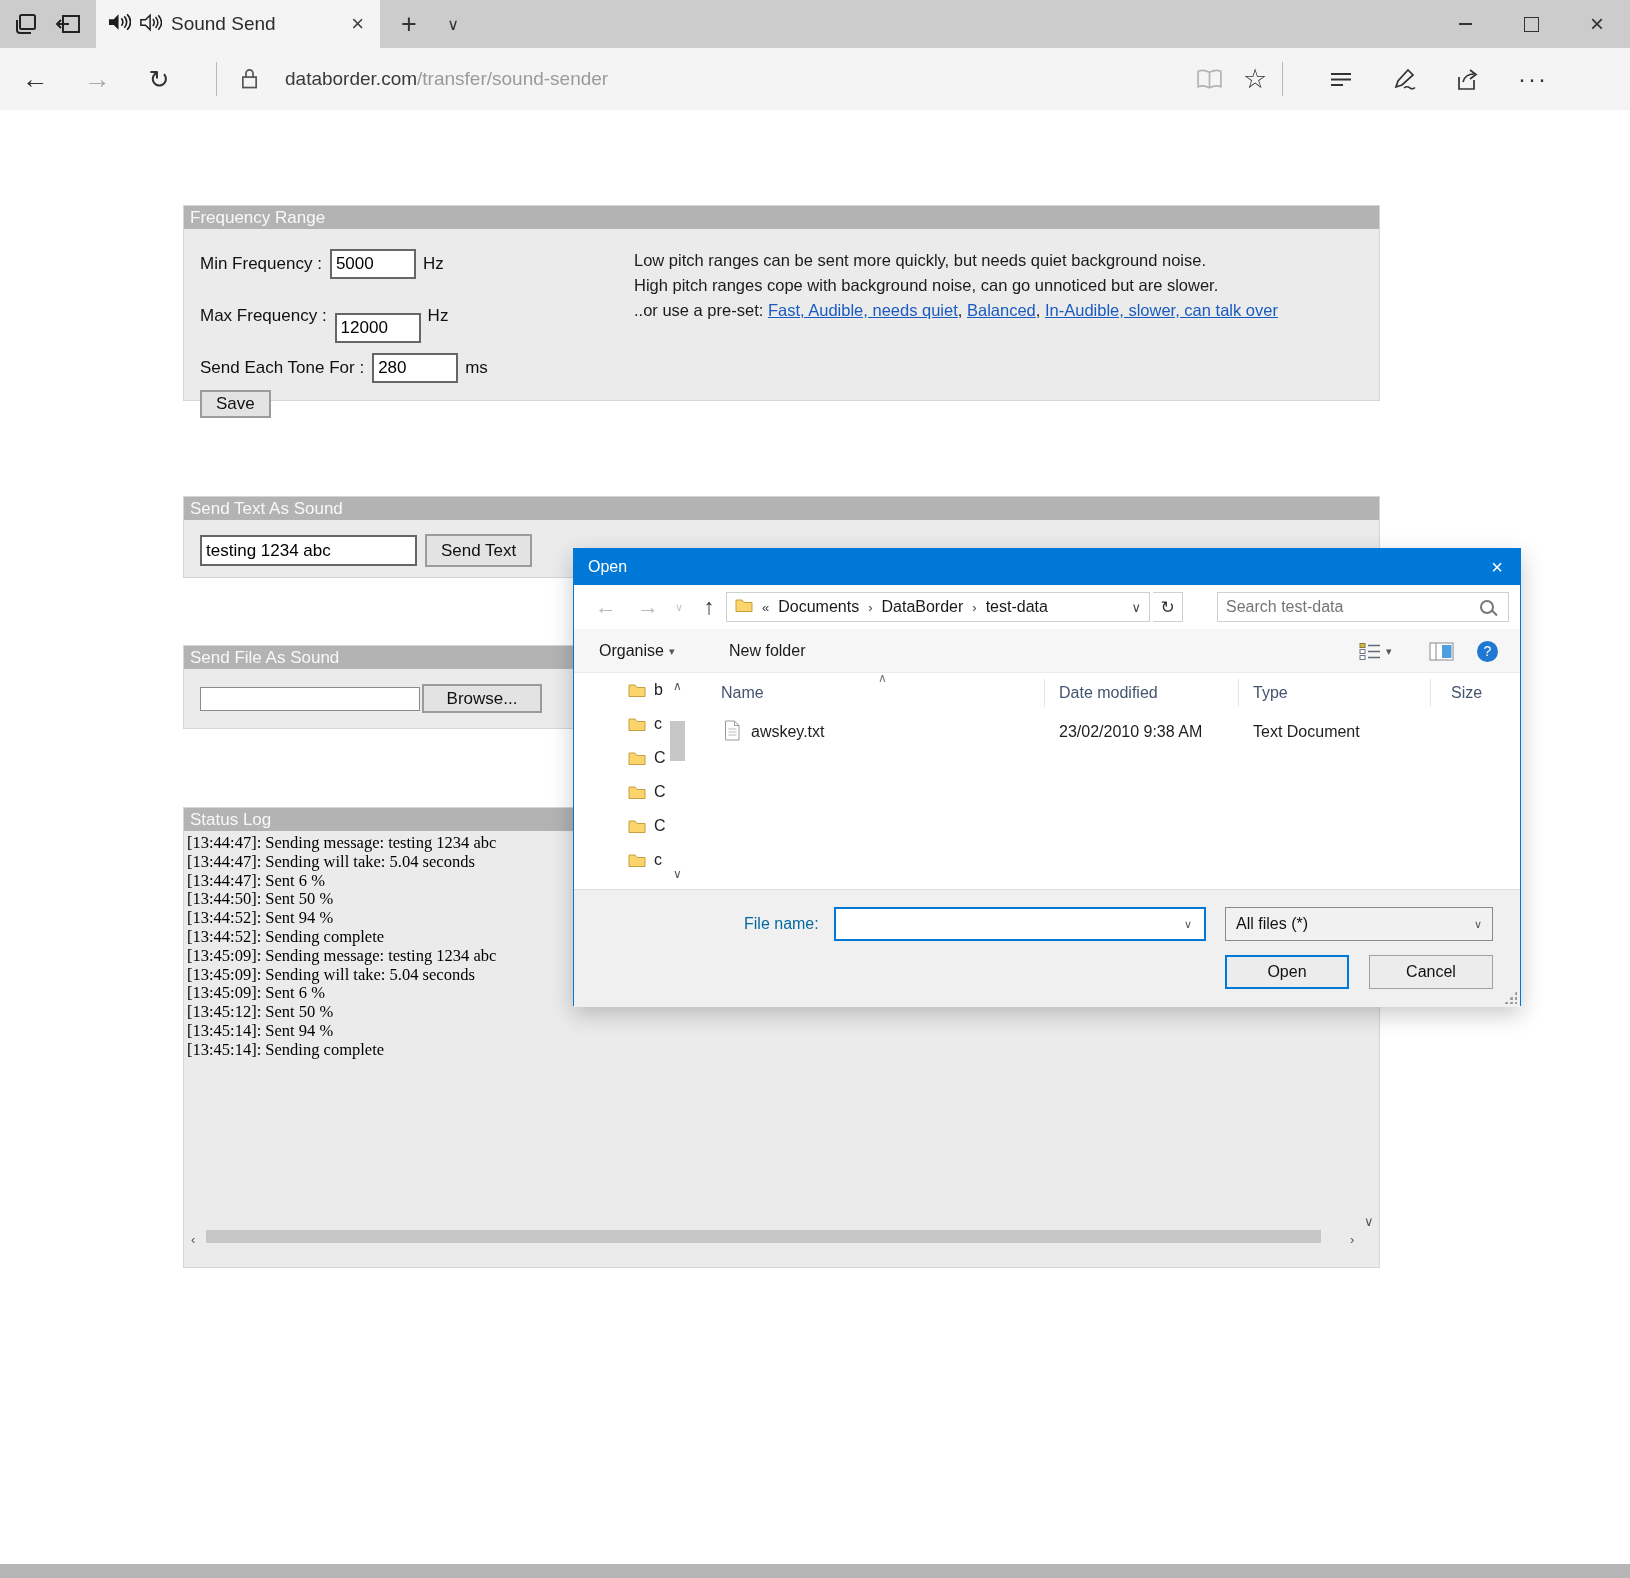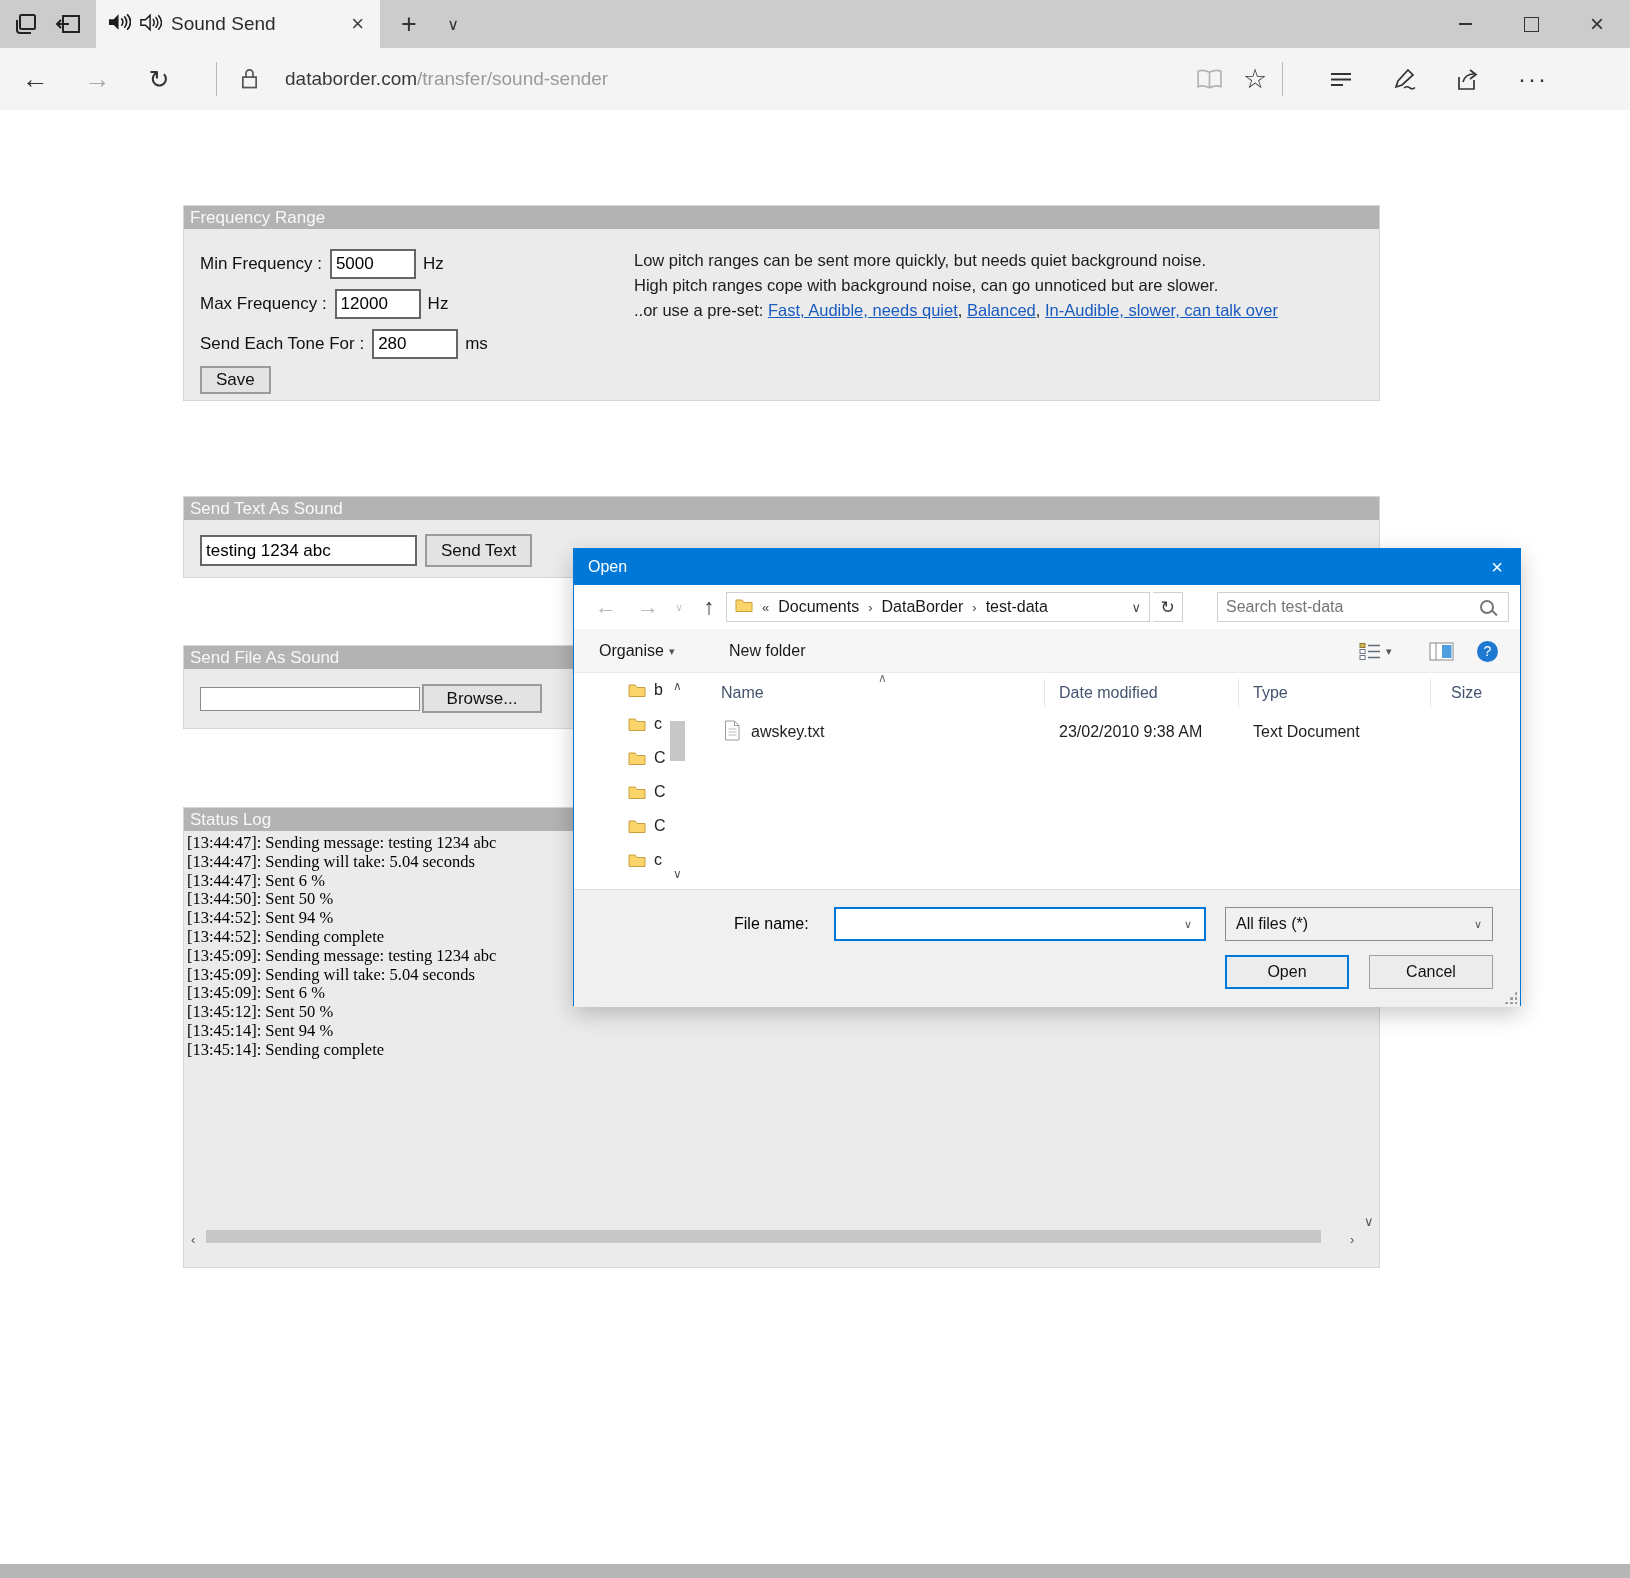--- a/index.html
+++ b/index.html
@@ -64,21 +64,21 @@
   .cmd-item{position:absolute;top:0;height:44px;display:flex;align-items:center;font-size:16px;color:#1a1a1a;gap:5px;}
   .small-arrow{font-size:11px;color:#555;}
   .helpdot{width:21px;height:21px;border-radius:50%;background:#1f78d1;color:#fff;font-size:14px;display:flex;align-items:center;justify-content:center;}
   .mainlist{position:absolute;left:0;top:124px;width:100%;height:216px;background:#fff;}
   .side-item{position:absolute;left:54px;display:flex;align-items:center;gap:8px;font-size:16px;color:#222;}
   .sb-arrow{position:absolute;font-size:12px;color:#555;}
   .colhead{position:absolute;top:2px;height:36px;display:flex;align-items:center;font-size:16px;color:#44546e;}
   .colsep{position:absolute;top:6px;width:1px;height:28px;background:#e4e4e4;}
   .cell{position:absolute;top:42px;height:34px;display:flex;align-items:center;font-size:16px;color:#1e1e1e;gap:10px;}
   .footer{position:absolute;left:0;top:340px;width:100%;height:118px;background:#f0f0f0;border-top:1px solid #dedede;box-sizing:border-box;}
-  .fname-label{position:absolute;left:160px;top:17px;height:34px;display:flex;align-items:center;font-size:16px;color:#000000;}
+  .fname-label{position:absolute;left:170px;top:17px;height:34px;display:flex;align-items:center;font-size:16px;color:#0369a1;}
   .fname-combo{position:absolute;left:260px;top:17px;width:372px;height:34px;border:2px solid #0078d7;background:#fff;
                display:flex;align-items:center;box-sizing:border-box;}
   .fname-combo input{flex:1;border:none;outline:none;font-size:16px;padding:0 8px;background:transparent;font-family:"Liberation Sans",sans-serif;}
   .filter{position:absolute;left:651px;top:17px;width:268px;height:34px;border:1px solid #8b8b8b;background:#f1f1f1;
           display:flex;align-items:center;font-size:16px;color:#111;padding:0 10px;box-sizing:border-box;}
   .dlgbtn{position:absolute;top:65px;width:124px;height:34px;background:#ececec;font-size:16px;color:#111;
           display:flex;align-items:center;justify-content:center;box-sizing:border-box;}
   .grip{position:absolute;right:3px;bottom:3px;width:13px;height:13px;
         background-image:radial-gradient(#9a9a9a 1.4px,transparent 1.5px);background-size:5px 5px;
         clip-path:polygon(100% 0,100% 100%,0 100%);}
@@ -179,21 +179,21 @@
 
   <div class="section" style="top:205px;height:196px">
     <div class="sec-head">Frequency Range</div>
     <div class="frow" style="margin-top:20px">
       <span>Min Frequency :</span>
       <input style="width: 74px; margin-left: 8px;" value="5000">
       <span class="unit">Hz</span>
     </div>
     <div class="frow">
       <span>Max Frequency :</span>
-      <input style="width: 74px; margin-left: 8px;" value="12000">
+      <input style="width: 74px; margin-left: 8px; margin-top: 24px;" value="12000">
       <span class="unit">Hz</span>
     </div>
     <div class="frow">
       <span>Send Each Tone For :</span>
       <input style="width: 74px; margin-left: 8px;" value="280">
       <span class="unit">ms</span>
     </div>
     <div style="margin:7px 0 0 16px">
       <button class="webbtn">Save</button>
     </div>

